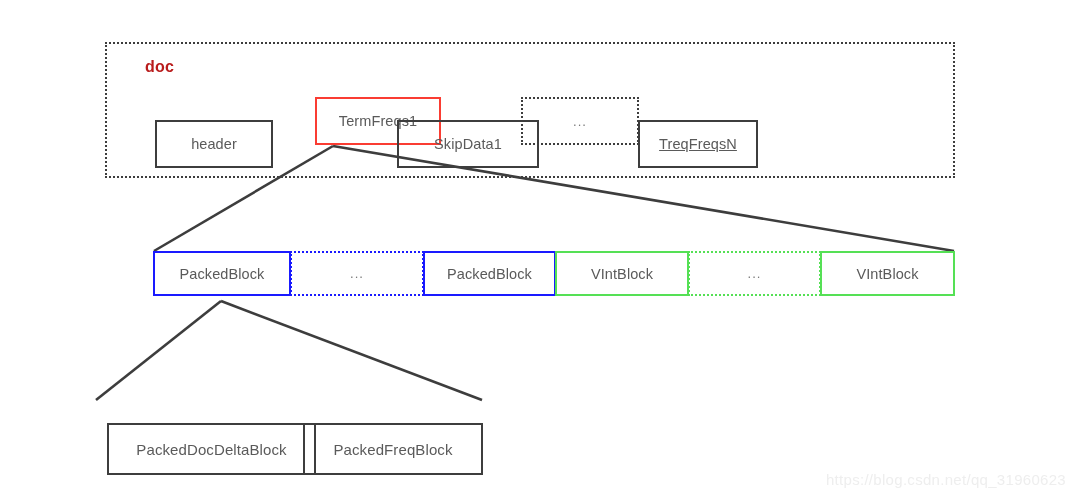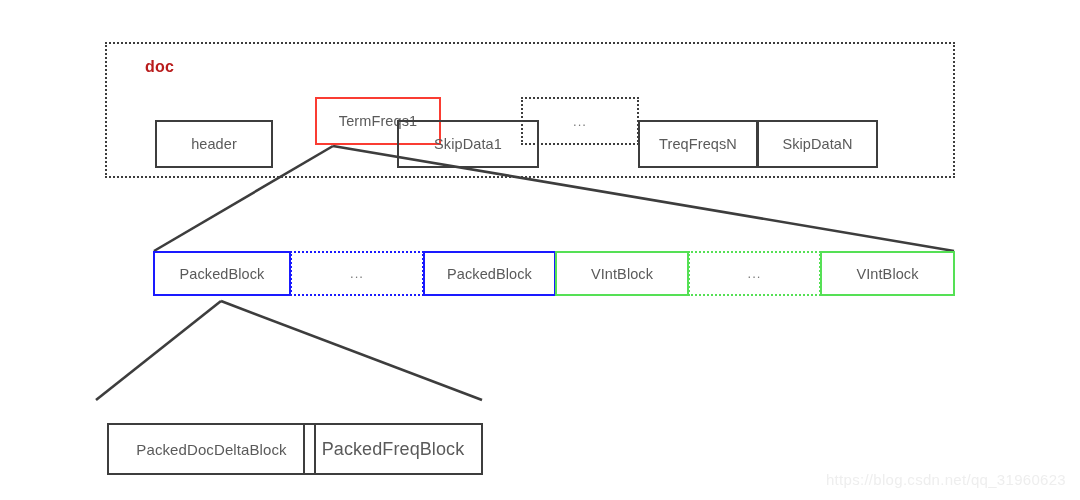--- a/index.html
+++ b/index.html
@@ -111,25 +111,22 @@
   </div>
   <div class="cell row-top red" style="left:272px; width:126px;margin-left:43px;">
     <span>TermFreqs1</span>
   </div>
   <div class="cell row-top dark" style="left:397px; width:142px;">
     <span>SkipData1</span>
   </div>
   <div class="cell row-top dash-dark ellipsis" style="left:521px; width:118px;">
     <span>...</span>
   </div>
-  <div class="cell row-top dark" style="left:638px; width:120px;">
+  <div class="cell row-top dark" style="left:638px; width:120px;text-decoration:underline;">
     <span>TreqFreqsN</span>
-  </div>
-  <div class="cell row-top dark" style="left:757px; width:121px;">
-    <span>SkipDataN</span>
   </div>
 
   <div class="cell row-mid blue" style="left:153px; width:138px;">
     <span>PackedBlock</span>
   </div>
   <div class="cell row-mid dash-blue ellipsis" style="left:290px; width:134px;">
     <span>...</span>
   </div>
   <div class="cell row-mid blue" style="left:423px; width:133px;">
     <span>PackedBlock</span>
@@ -140,19 +137,19 @@
   <div class="cell row-mid dash-green ellipsis" style="left:688px; width:133px;">
     <span>...</span>
   </div>
   <div class="cell row-mid green" style="left:820px; width:135px;">
     <span>VIntBlock</span>
   </div>
 
   <div class="cell row-bot dark" style="left:107px; width:209px; border-width:2.5px; font-size:15px;">
     <span>PackedDocDeltaBlock</span>
   </div>
-  <div class="cell row-bot dark" style="left:303px; width:180px; border-width:2.5px; font-size:18px;">
+  <div class="cell row-bot dark" style="left:303px; width:180px; border-width:2.5px; font-size:15px;">
     <span>PackedFreqBlock</span>
   </div>
 
   <div class="watermark">https://blog.csdn.net/qq_31960623</div>
 
 </div>
 
 </body></html>

